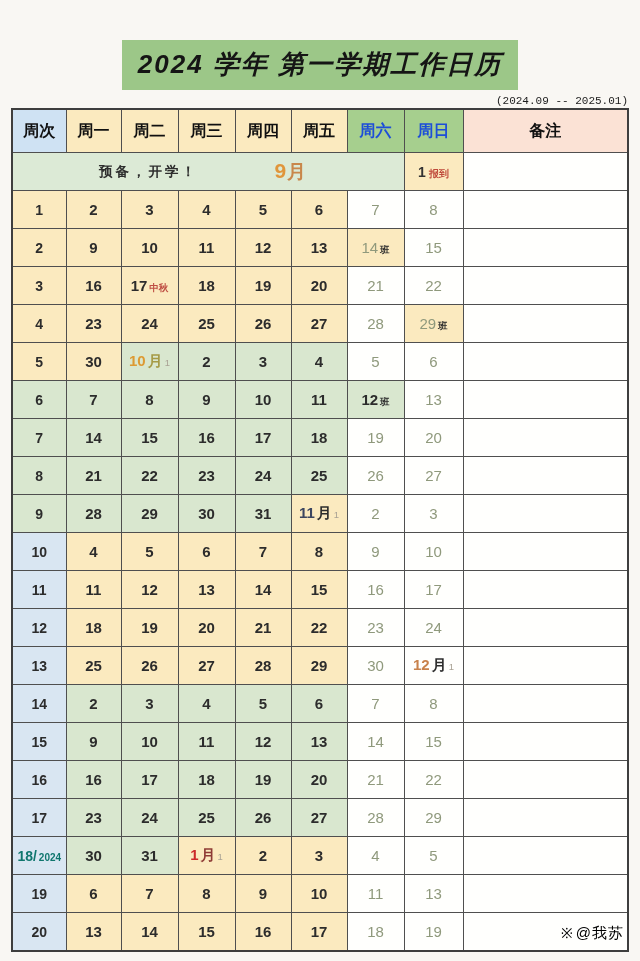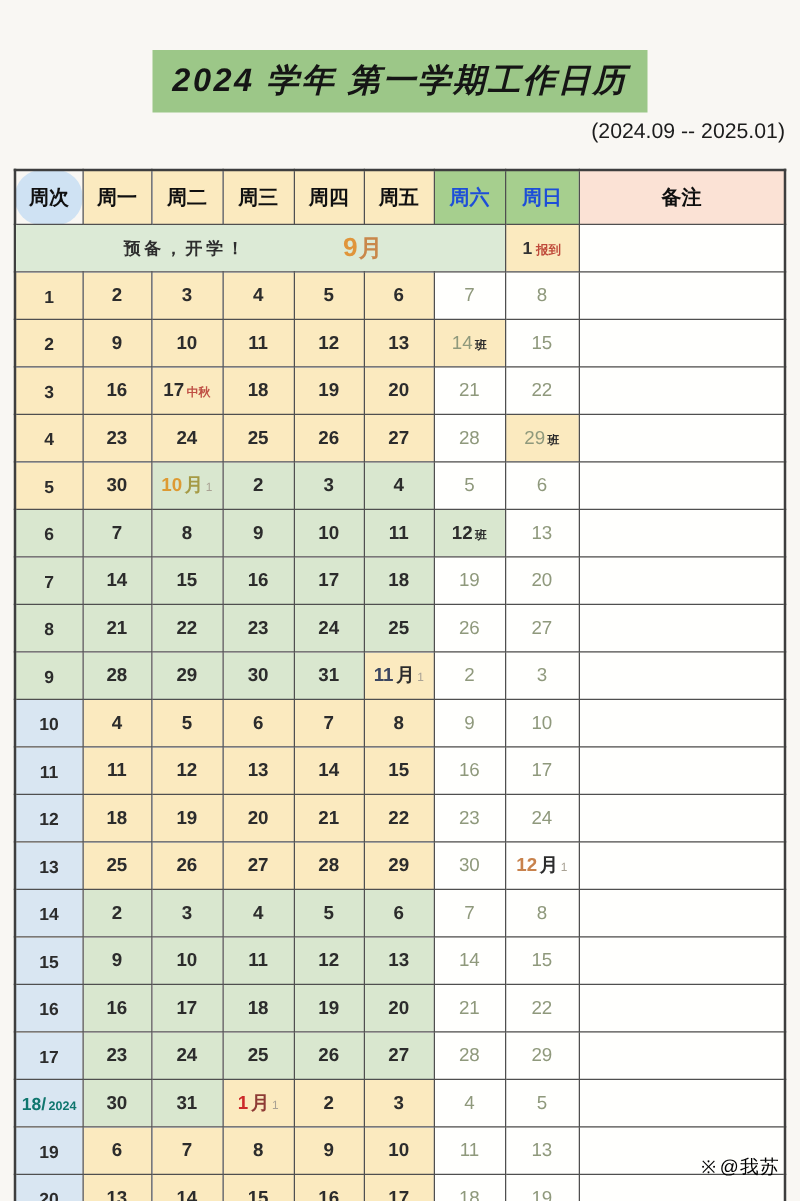--- a/index.html
+++ b/index.html
@@ -12,25 +12,25 @@
     width:640px;height:961px;overflow:hidden;position:relative;
     background:#f9f7f3;
     font-family:"Liberation Sans", sans-serif;
     -webkit-font-smoothing:antialiased;
   }
   .title-wrap{text-align:center;padding-top:40px;font-style:italic;}
   .title{
     display:inline-block;background:var(--c-titlebg);color:#151515;
     font-size:26px;font-weight:bold;letter-spacing:2px;padding:7px 16px 8px;
   }
-  .subtitle{width:616px;margin:5px auto 20px;text-align:right;font-size:17px;color:#1c1c1c;}
+  .subtitle{width:616px;margin:5px auto 1px;text-align:right;font-size:11px;color:#1c1c1c;font-family:Liberation Mono, monospace;}
   table{border-collapse:collapse;margin:0 auto;width:616px;table-layout:fixed;border:2px solid #3e3e3e;}
   td,th{border:1px solid #4f4f4f;text-align:center;vertical-align:middle;padding:0;overflow:hidden;}
   thead th{font-size:16px;font-weight:bold;height:42px;color:#101010;}
-  th.h-week{background:var(--c-hblue);border-radius:21px;}
+  th.h-week{background:var(--c-hblue);}
   th.h-day{background:var(--c-y);}
   th.h-end{background:var(--c-hgreen);color:#1d4ed8;}
   th.h-remark{background:var(--c-hpeach);}
   tbody td{height:37px;font-size:15px;white-space:nowrap;}
   .bg-y{background:var(--c-y);} .bg-g{background:var(--c-g);}
   .bg-b{background:var(--c-b);} .bg-w{background:var(--c-w);}
   .bg-mg{background:var(--c-mg);text-align:right;}
   .week-cell{font-size:14px;}
   .p{display:inline-block;}
   .p + .p{margin-left:2px;}

